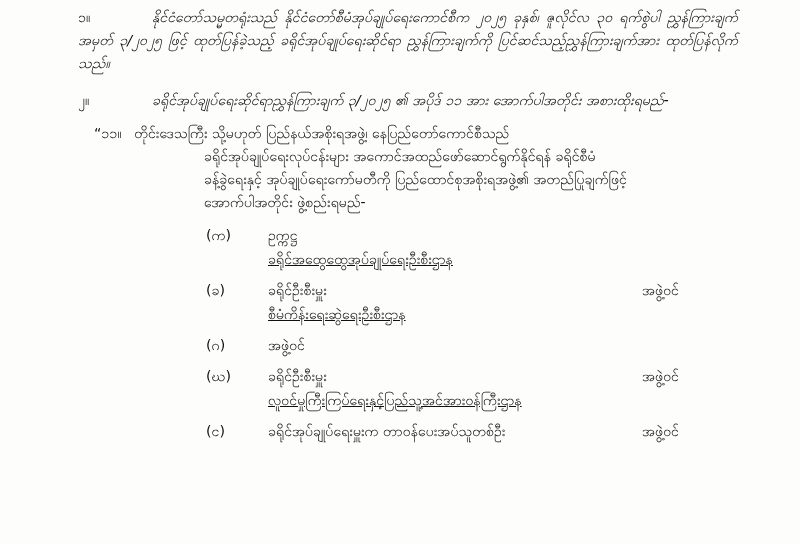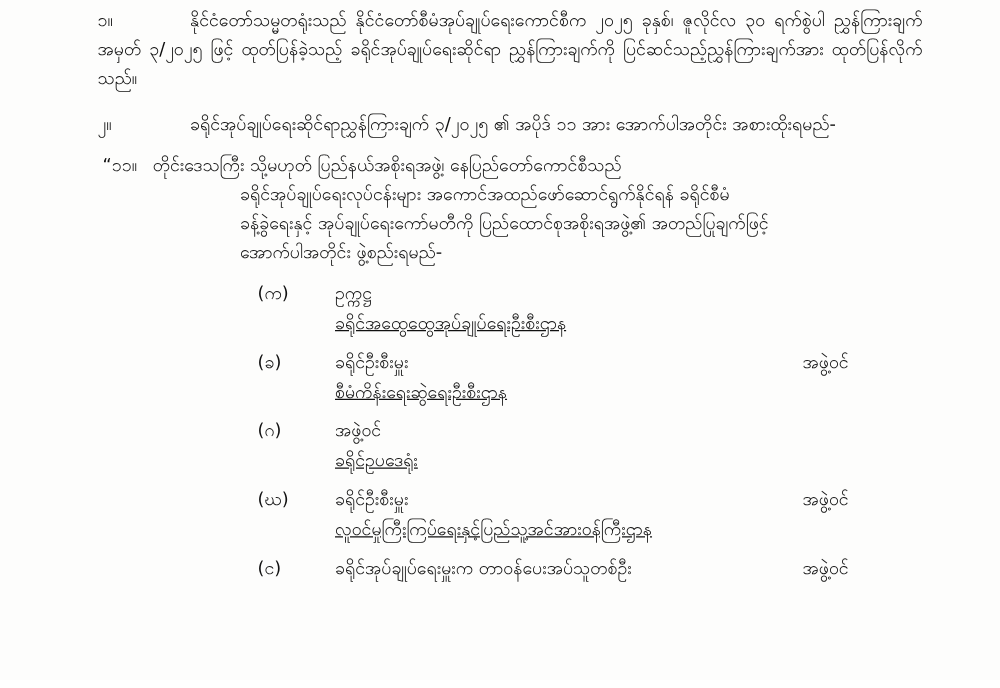--- a/index.html
+++ b/index.html
@@ -44,27 +44,28 @@
     top: 0;
     width: 34px;
     text-align: left;
   }
   .para .ptext {
     display: block;
     padding-left: 0;
   }
   .para.indent-first .ptext {
     text-indent: 74px;
+    font-style: italic;
   }
 
   
   .quote-block {
     position: relative;
     margin-top: 10px;
-    margin-left: 4px;
+    margin-left: 16px;
     font-size: 14.2px;
     line-height: 1.62;
     text-align: justify;
   }
   .quote-block .qtext {
     display: block;
     padding-left: 110px;
     text-indent: -110px;
   }
   .quote-lines {
@@ -161,21 +162,20 @@
         <span class="item-label">(ခ)</span>
         <span class="item-body">ခရိုင်ဦးစီးမှူး</span>
         <span class="item-role">အဖွဲ့ဝင်</span>
       </div>
       <div class="item-sub">စီမံကိန်းရေးဆွဲရေးဦးစီးဌာန</div>
 
       <div class="item-row" style="margin-top:8px;">
         <span class="item-label">(ဂ)</span>
         <span class="item-role">အဖွဲ့ဝင်</span>
       </div>
-      <div class="item-sub">ခရိုင်ဥပဒေရုံး</div>
 
       <div class="item-row" style="margin-top:8px;">
         <span class="item-label">(ဃ)</span>
         <span class="item-body">ခရိုင်ဦးစီးမှူး</span>
         <span class="item-role">အဖွဲ့ဝင်</span>
       </div>
       <div class="item-sub">လူဝင်မှုကြီးကြပ်ရေးနှင့်ပြည်သူ့အင်အားဝန်ကြီးဌာန</div>
 
       <div class="item-row" style="margin-top:8px;">
         <span class="item-label">(င)</span>

